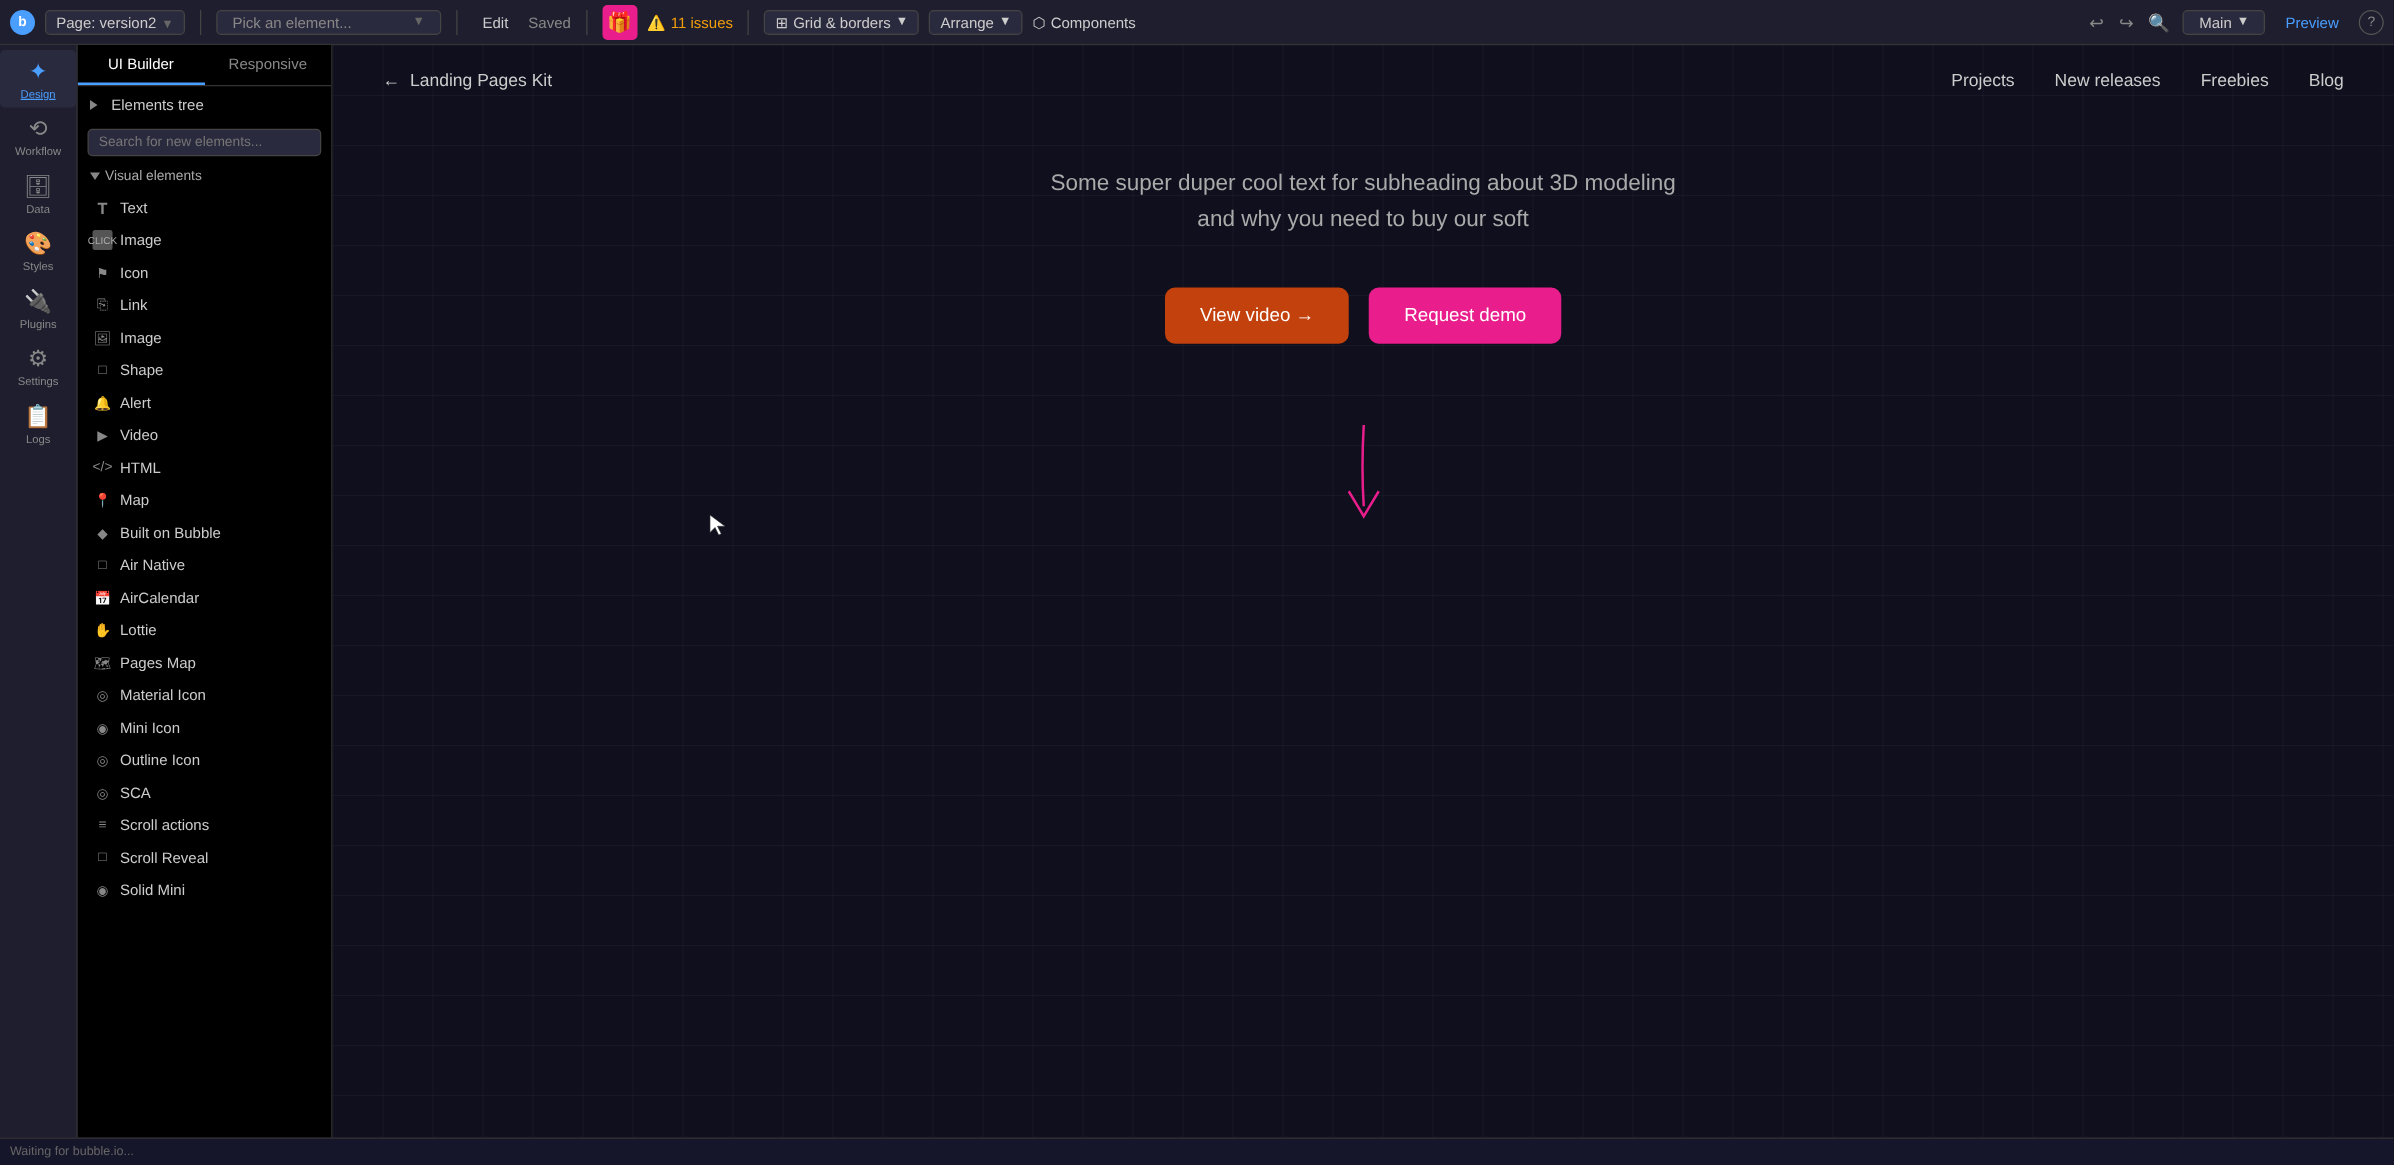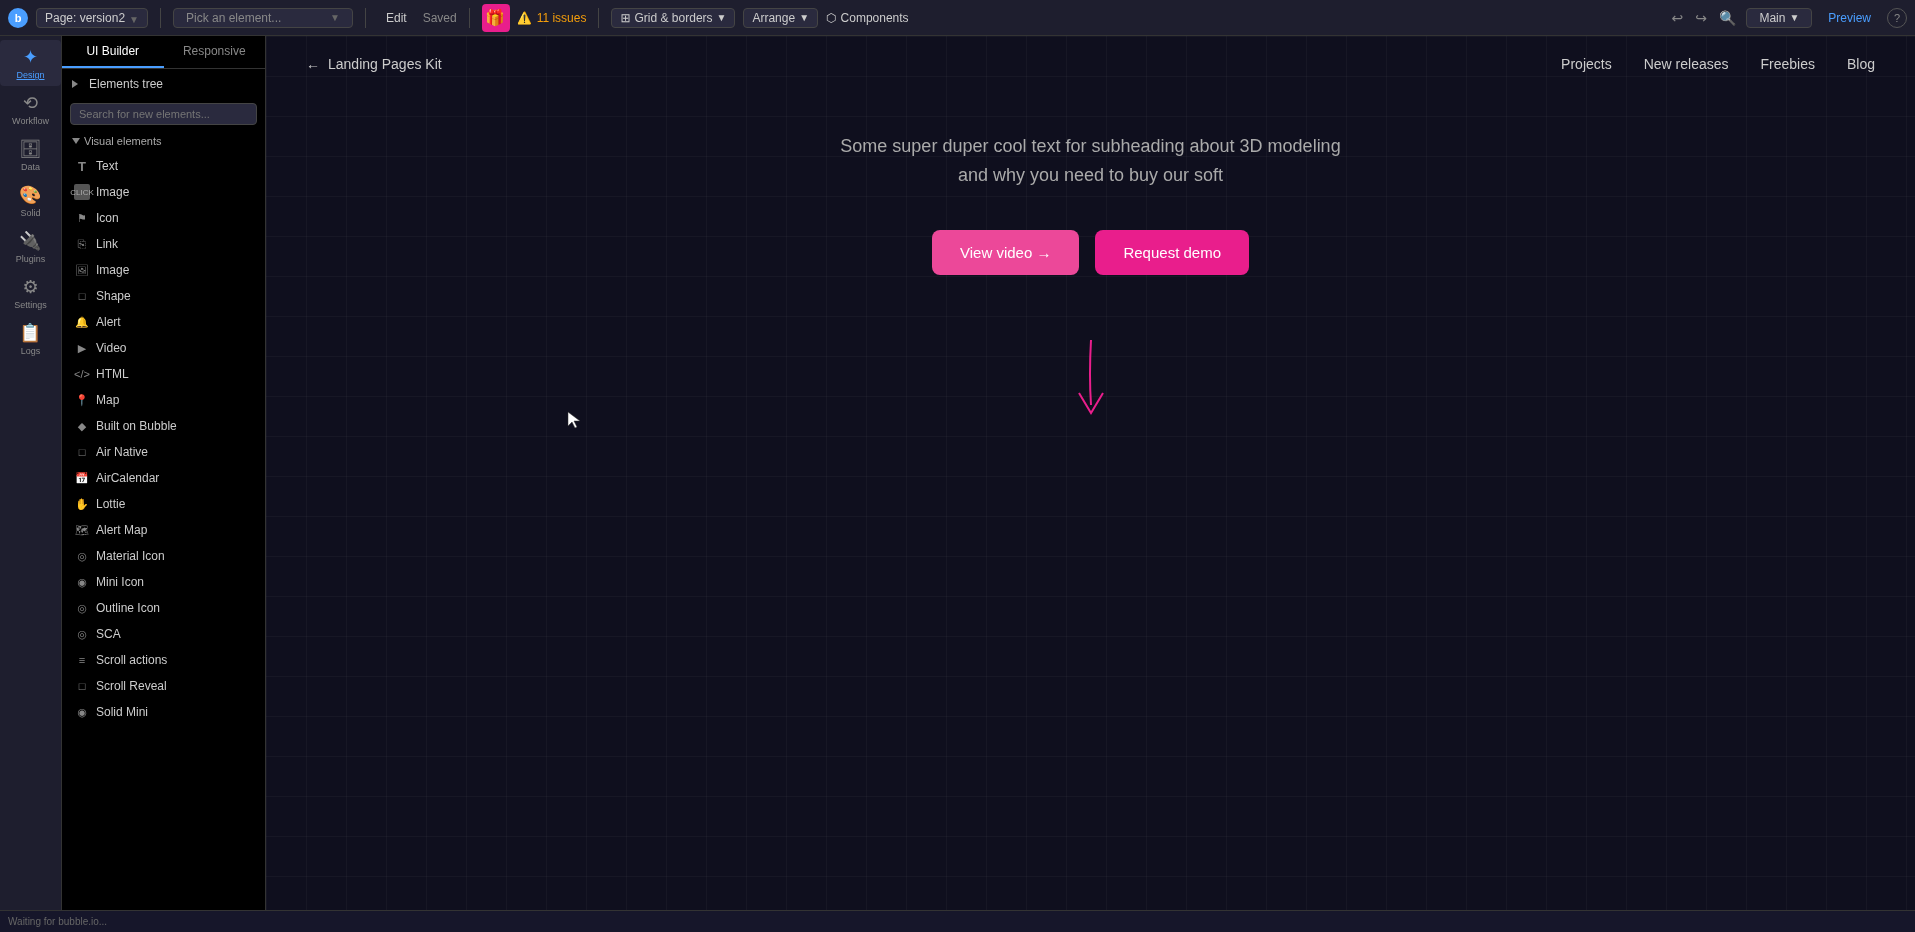--- a/index.html
+++ b/index.html
@@ -88,21 +88,21 @@
 
     
     .hero {
       position: relative; z-index: 10; display: flex; flex-direction: column;
       align-items: center; justify-content: center; padding: 40px 20px 20px;
       text-align: center;
     }
     .hero-title { font-size: 68px; font-weight: 800; color: #fff; line-height: 1.1; max-width: 900px; margin-bottom: 32px; }
     .hero-subtitle { font-size: 18px; color: #aaa; max-width: 600px; margin-bottom: 40px; line-height: 1.6; }
     .hero-buttons { display: flex; gap: 16px; align-items: center; margin-bottom: 60px; }
-    .btn-view-video { background: #ec4899; color: #fff; border: none; padding: 14px 28px; border-radius: 8px; font-size: 15px; cursor: pointer; display: flex; align-items: center; gap: 8px; }
+    .btn-view-video { background: #c2410c; color: #fff; border: none; padding: 14px 28px; border-radius: 8px; font-size: 15px; cursor: pointer; display: flex; align-items: center; gap: 8px; }
     .btn-request-demo { background: #e91e8c; color: #fff; border: none; padding: 14px 28px; border-radius: 8px; font-size: 15px; cursor: pointer; }
 
     
     .hero-arrow { position: relative; width: 60px; height: 100px; }
     .hero-arrow svg { width: 100%; height: 100%; }
 
     
     .cursor { position: absolute; width: 20px; height: 20px; pointer-events: none; z-index: 999; }
     .cursor svg { width: 20px; height: 20px; }
 
@@ -204,21 +204,21 @@
   <div class="nav-item">
     <span class="nav-item-icon">⟲</span>
     <span class="nav-item-label">Workflow</span>
   </div>
   <div class="nav-item">
     <span class="nav-item-icon">🗄</span>
     <span class="nav-item-label">Data</span>
   </div>
   <div class="nav-item">
     <span class="nav-item-icon">🎨</span>
-    <span class="nav-item-label">Solid</span>
+    <span class="nav-item-label">Styles</span>
   </div>
   <div class="nav-item">
     <span class="nav-item-icon">🔌</span>
     <span class="nav-item-label">Plugins</span>
   </div>
   <div class="nav-item">
     <span class="nav-item-icon">⚙</span>
     <span class="nav-item-label">Settings</span>
   </div>
   <div class="nav-item">
@@ -299,21 +299,21 @@
       <div class="element-item">
         <span class="element-icon">📅</span>
         <span>AirCalendar</span>
       </div>
       <div class="element-item">
         <span class="element-icon">✋</span>
         <span>Lottie</span>
       </div>
       <div class="element-item">
         <span class="element-icon">🗺</span>
-        <span>Alert Map</span>
+        <span>Pages Map</span>
       </div>
       <div class="element-item">
         <span class="element-icon">◎</span>
         <span>Material Icon</span>
       </div>
       <div class="element-item">
         <span class="element-icon">◉</span>
         <span>Mini Icon</span>
       </div>
       <div class="element-item">

